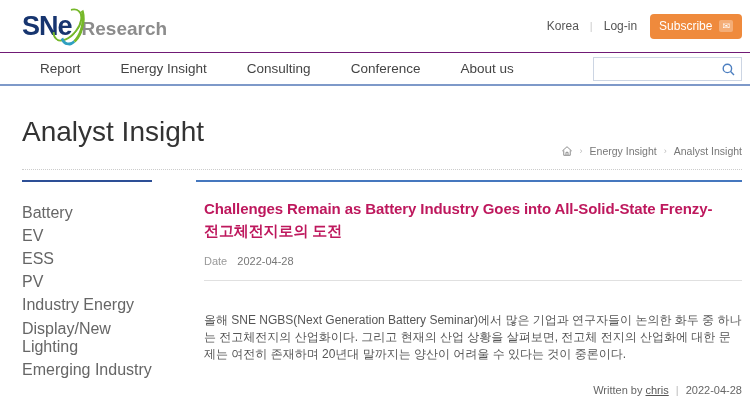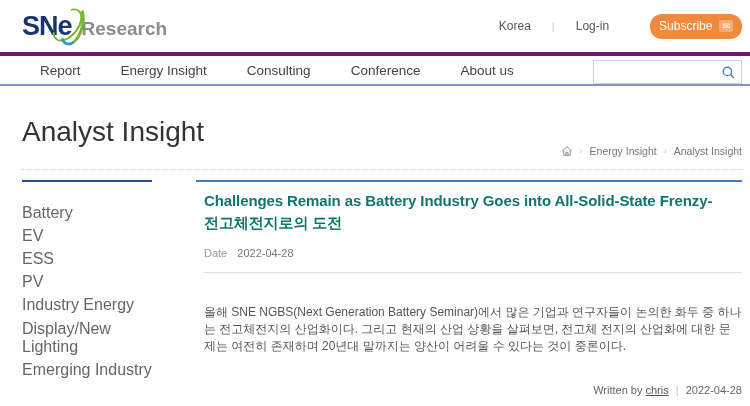--- a/index.html
+++ b/index.html
@@ -17,31 +17,31 @@
   .logo-sne { font-size:27px; font-weight:bold; color:var(--navy,#17356F); letter-spacing:-1px; }
   .logo-e { position:relative; display:inline-block; }
   .logo-e::before { content:''; position:absolute; top:-5px; left:-2px; right:-7px; bottom:-2px;
     border:2.5px solid var(--green,#76B82A); border-left-color:transparent;
     border-radius:50%; transform:rotate(38deg); }
   .logo-e::after { content:''; position:absolute; top:-8px; left:2px; right:-12px; bottom:-4px;
     border:3px solid transparent; border-right-color:var(--green,#76B82A);
     border-bottom-color:#2f9fc0; border-radius:50%; transform:rotate(14deg); }
   .logo-research { font-size:19px; font-weight:600; color:#8c8c8c; margin-left:10px; }
 
-  .top-right { display:flex; align-items:center; gap:21px; font-size:12px; color:#555; }
+  .top-right { display:flex; align-items:center; gap:11px; font-size:12px; color:#555; }
   .top-link { cursor:pointer; }
   .tsep { color:#ccc; font-size:11px; }
-  .subscribe-btn { background:var(--orange,#EF8A3C); color:#fff; border:none; border-radius:12px;
-    font-family:inherit; font-size:12px; padding:5px 9px 6px; margin-left:20px;
+  .subscribe-btn { background:var(--orange,#EF8A3C); color:#fff; border:none; border-radius:4px;
+    font-family:inherit; font-size:12px; padding:5px 9px 6px; margin-left:2px;
     display:flex; align-items:center; gap:7px; cursor:pointer; }
   .subscribe-mail { background:rgba(255,255,255,.3); border-radius:2px; font-size:9px;
     line-height:12px; padding:0 3px; }
 
   
-  .mainnav { height:34px; border-top:4px solid #701a75; border-bottom:2px solid var(--nav-border,#7E99C9);
+  .mainnav { height:34px; border-top:1px solid #701a75; border-bottom:2px solid var(--nav-border,#7E99C9);
     display:flex; align-items:center; position:relative; }
   .nav-items { display:flex; gap:40px; margin-left:40px; font-size:13.5px; color:#444; }
   .nav-item { cursor:pointer; }
   .searchbox { position:absolute; right:8px; top:4px; width:149px; height:24px;
     border:1px solid #ccd5e3; background:#fff; display:flex; align-items:center; }
   .searchbox input { flex:1; min-width:0; border:none; outline:none; height:100%;
     padding:0 6px; font-size:12px; font-family:inherit; color:#333; }
   .search-btn { border:none; background:none; padding:0 6px 0 0; cursor:pointer; display:flex; align-items:center; }
 
   
@@ -57,21 +57,21 @@
 
   
   .content { display:flex; padding:10px 8px 0 22px; }
   .sidebar { width:130px; flex-shrink:0; margin-right:44px;
     border-top:2px solid var(--sidebar-line,#2D4F96); }
   .sidebar ul { list-style:none; margin:19px 0 0; padding:0; font-size:16px; color:#666; }
   .sidebar li { padding:2.6px 0; cursor:pointer; }
 
   .article { flex:1; border-top:2px solid var(--content-line,#4577BE);
     padding-left:8px; position:relative; min-height:230px; }
-  .art-title { margin:8px 0 0; font-size:15px; font-weight:bold; color:#0f766e;
+  .art-title { margin:16px 0 0; font-size:15px; font-weight:bold; color:#be185d;
     line-height:1.45; letter-spacing:-0.1px; }
   .art-title .tl1 { white-space:nowrap; display:block; }
   .art-date { margin-top:13px; font-size:11px; color:#999; }
   .art-date .dval { color:#777; margin-left:7px; }
   .art-divider { border:none; border-top:1px solid #e0e0e0; margin:13px 0 0; }
   .art-body { margin:31px 0 0; font-size:12px; color:#555; line-height:1.45; }
   .byline { position:absolute; right:0; bottom:14px; font-size:11px; color:#666; }
   .byline .bsep { color:#bbb; margin:0 4px; }
   .byline a { color:#555; text-decoration:underline; cursor:pointer; }
 </style>

